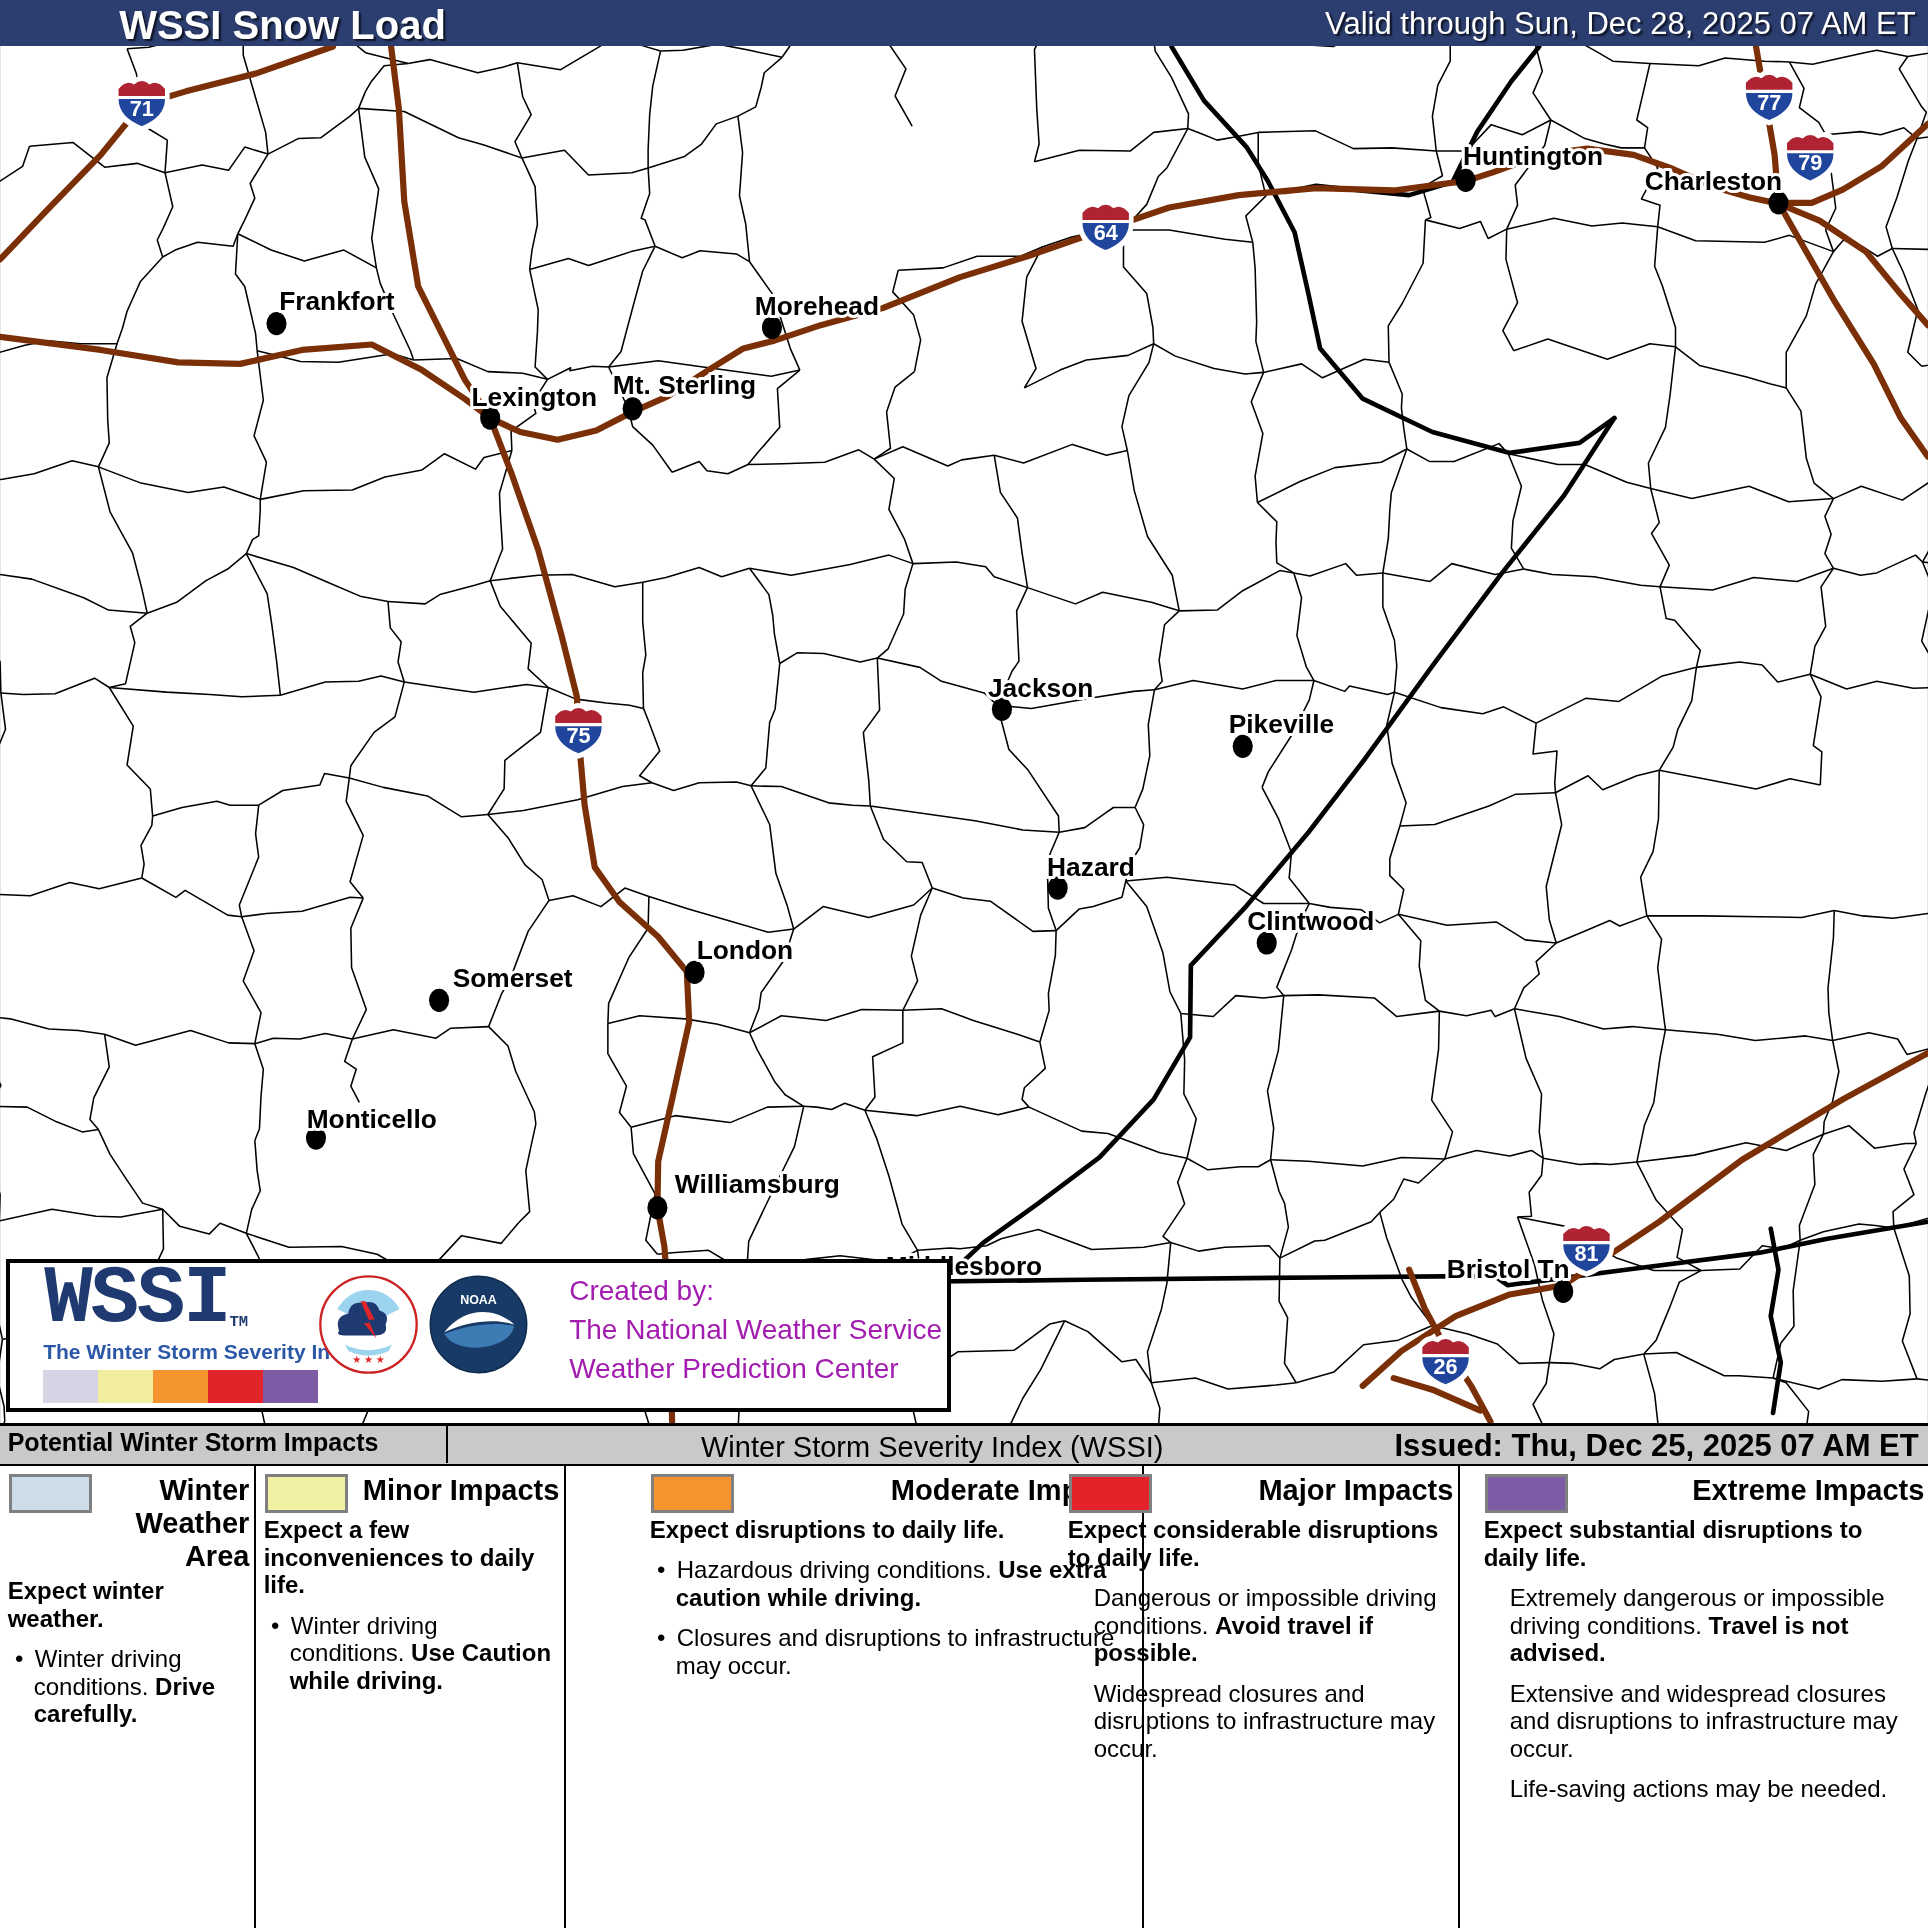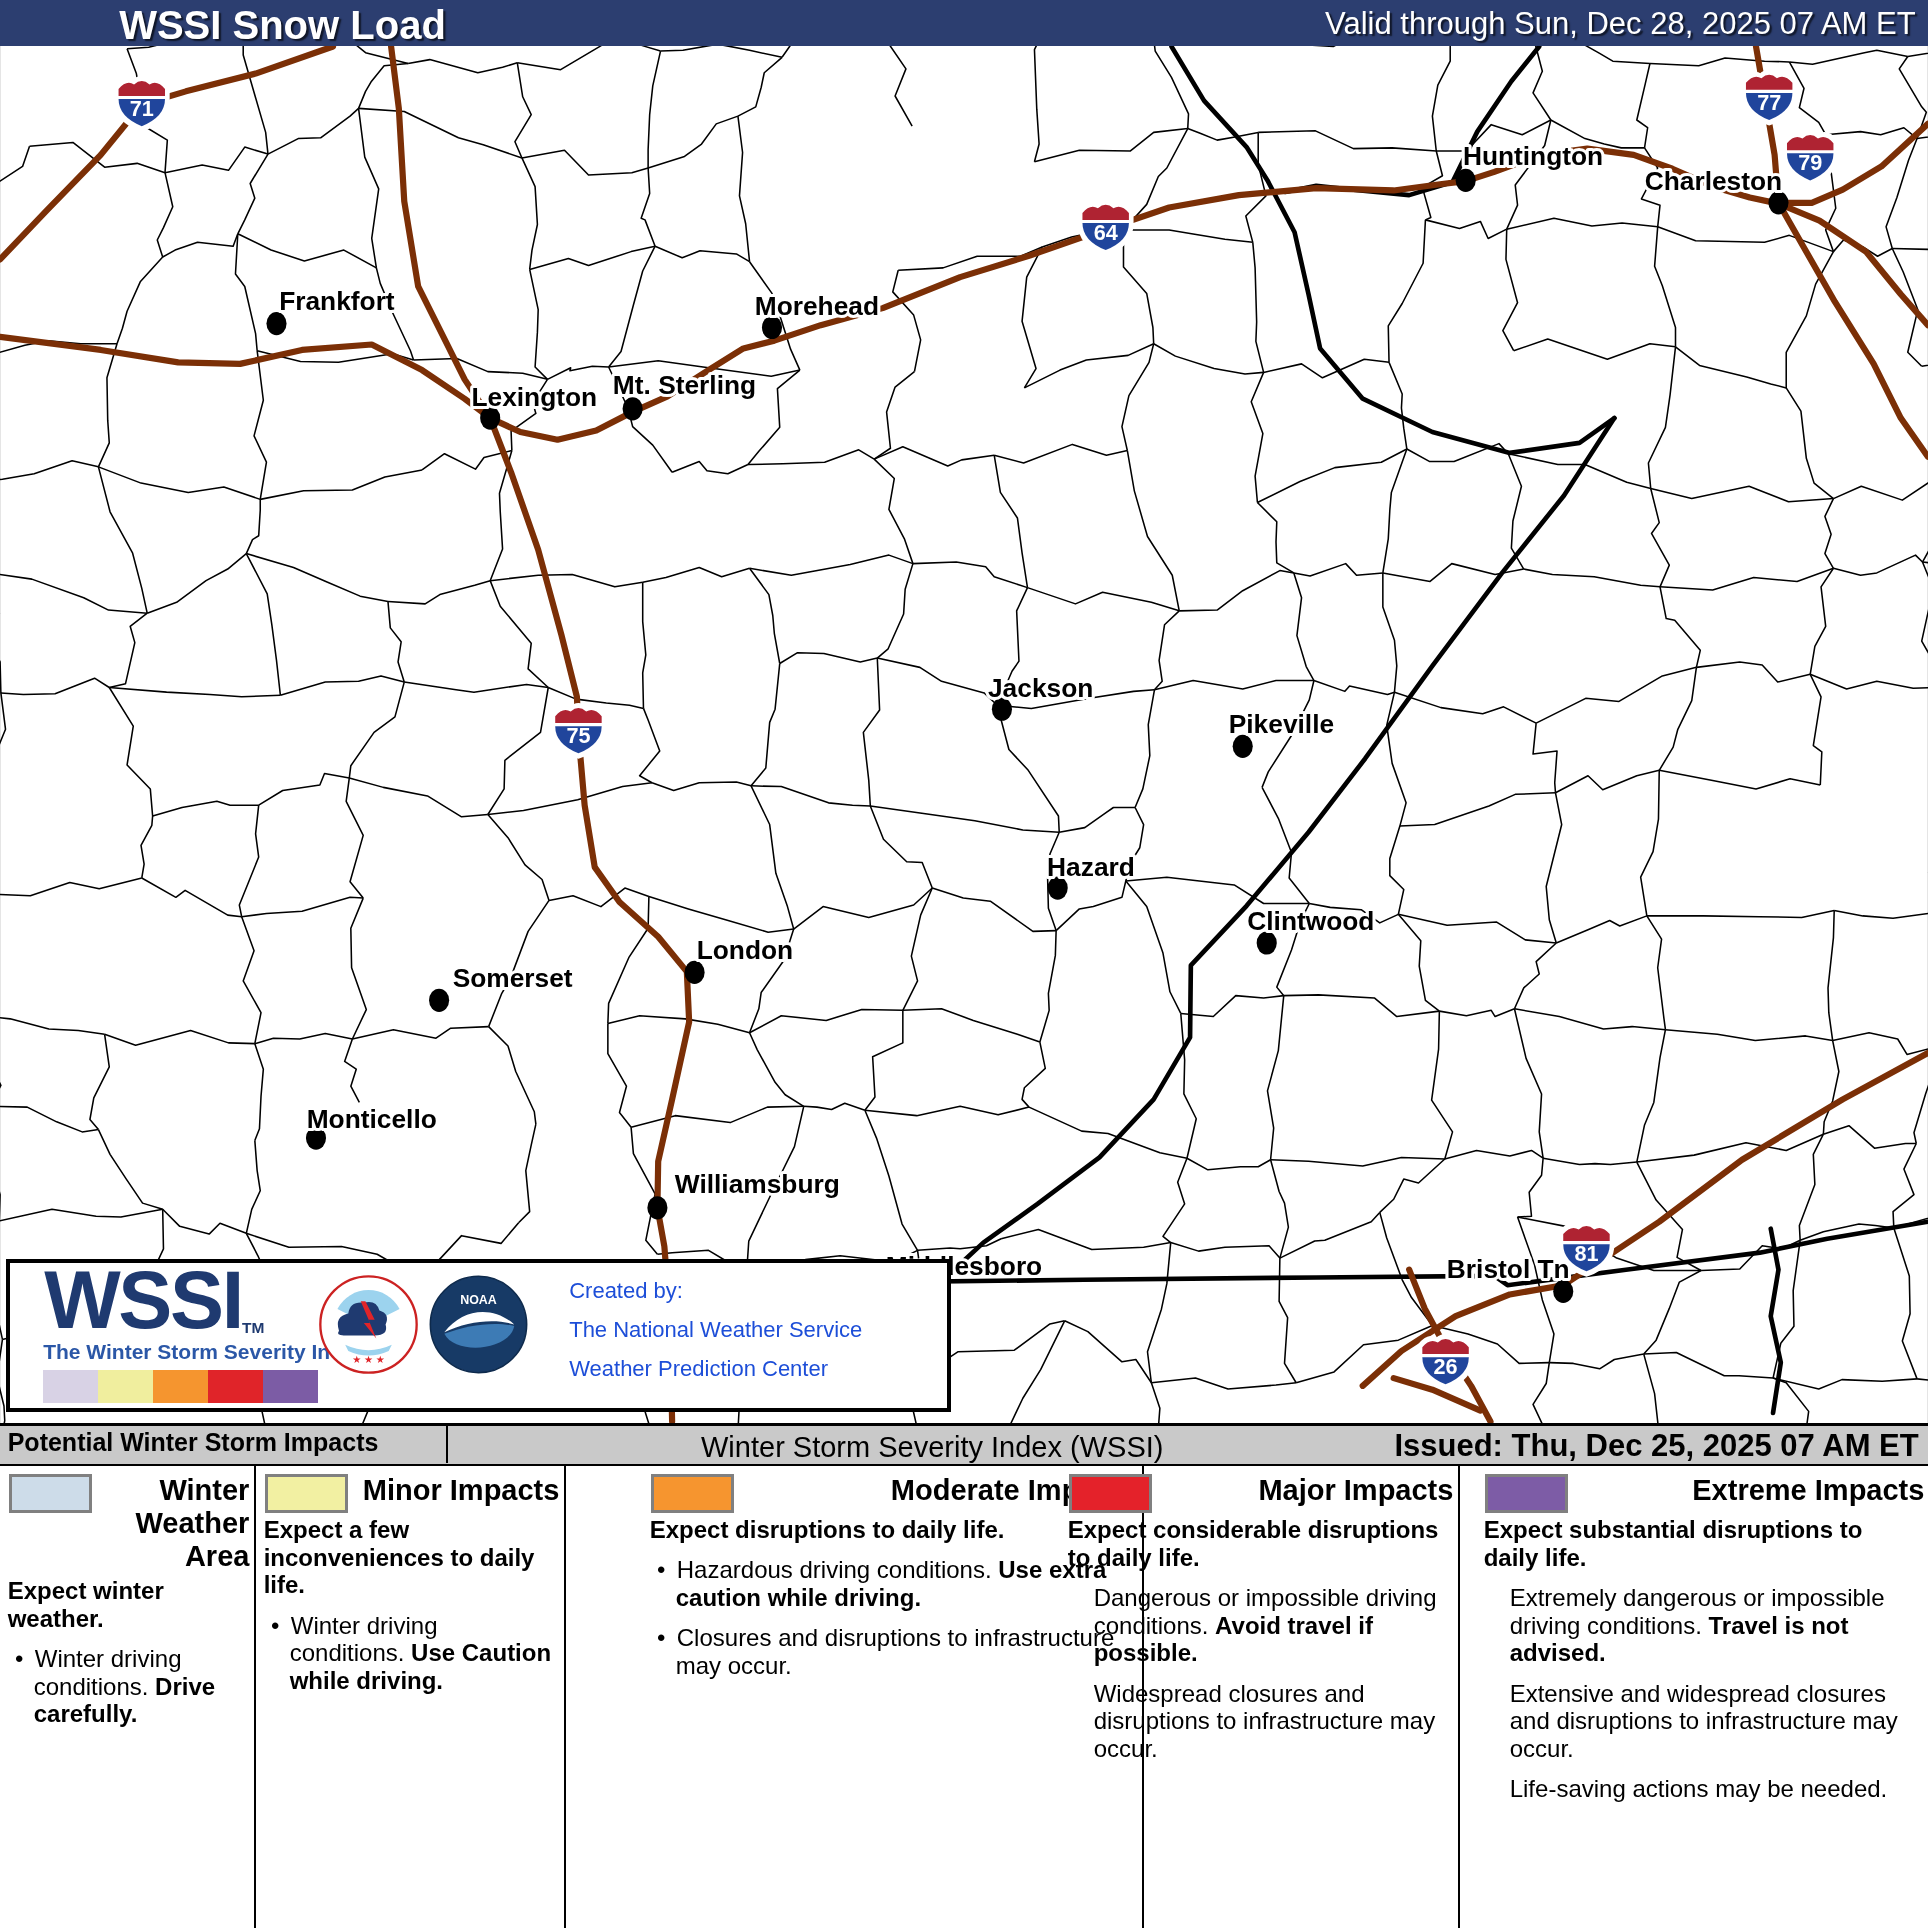--- a/index.html
+++ b/index.html
@@ -23,30 +23,30 @@
   }
   
   svg.map{position:absolute;left:0;top:0;z-index:1;}
   
   .wssibox{
     position:absolute;left:6.2px;top:1259px;width:945px;height:153px;
     background:#fff;border:4.6px solid #000;box-sizing:border-box;z-index:10;
   }
   .wssibox .big{
     position:absolute;left:34px;top:-9.3px;font-size:81px;font-weight:bold;
-    color:#1F3A70;letter-spacing:-2.3px;
+    color:#1F3A70;letter-spacing:-2.3px;font-family:Liberation Mono, monospace;
   }
   .wssibox .tm{font-size:15.5px;letter-spacing:0;font-weight:bold;vertical-align:-4.6px;}
   .wssibox .tag{
     position:absolute;left:33px;top:77px;font-size:21px;font-weight:bold;color:#2B57A7;
   }
   .wssibox .strip{position:absolute;left:33px;top:107px;display:flex;}
   .wssibox .strip span{display:inline-block;width:55px;height:33px;}
   .wssibox .credit{
-    position:absolute;left:559px;top:7.7px;font-size:22px;color:#1d4ed8;line-height:39px;
+    position:absolute;left:559px;top:7.7px;font-size:28px;color:#a21caf;line-height:39px;
   }
   .logo{position:absolute;top:11px;}
   
   .bar{
     position:absolute;left:0;top:1423px;width:1928px;height:43px;background:#C9C9C9;
     border-top:3.1px solid #000;border-bottom:2.3px solid #000;box-sizing:border-box;
     z-index:20;color:#000;
   }
   .bar .l{position:absolute;left:7.7px;top:1.5px;font-size:25px;font-weight:bold;}
   .bar .c{position:absolute;left:701px;top:4.6px;font-size:29px;}

